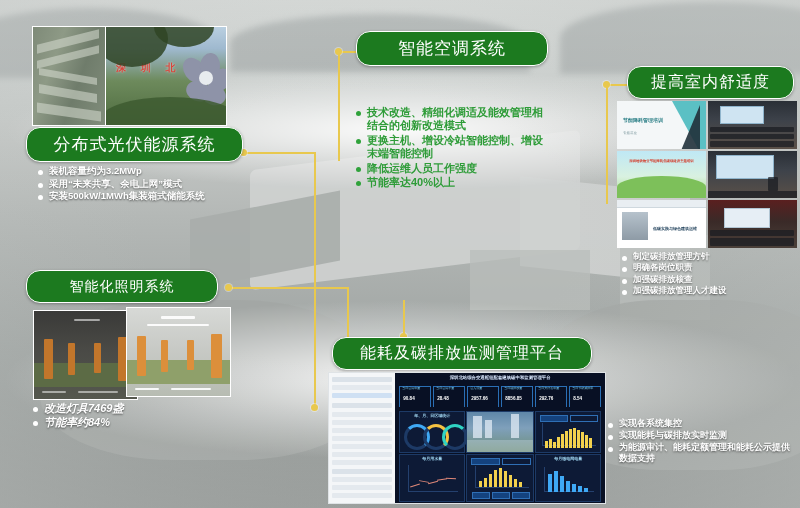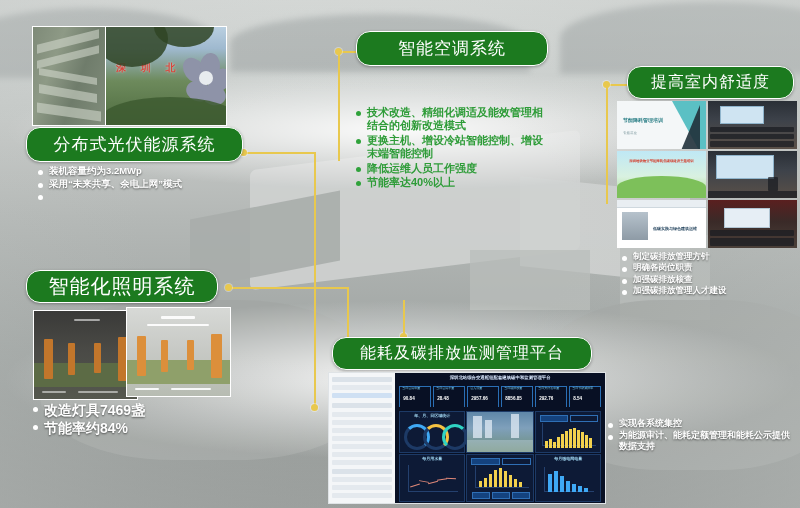--- a/index.html
+++ b/index.html
@@ -195,20 +195,21 @@
   <div class="bline">
     <span class="bdot"></span>
     <span class="btxt">装机容量约为3.2MWp</span>
   </div>
   <div class="bline">
     <span class="bdot"></span>
     <span class="btxt">采用“未来共享、余电上网”模式</span>
   </div>
   <div class="bline">
     <span class="bdot"></span>
+    <span class="btxt">安装500kW/1MWh集装箱式储能系统</span>
   </div>
 </div>
 
 <div class="pill" style="left:356px;top:31px;width:190px;height:33px;font-size:17px;">
   <span>智能空调系统</span>
 </div>
 
 <div class="blist green" style="left:356px;top:70px;width:190px;font-size:11px;margin-top:36px;">
   <div class="bline">
     <span class="bdot"></span>
@@ -285,21 +286,21 @@
   <div class="bline">
     <span class="bdot"></span>
     <span class="btxt">加强碳排放核查</span>
   </div>
   <div class="bline">
     <span class="bdot"></span>
     <span class="btxt">加强碳排放管理人才建设</span>
   </div>
 </div>
 
-<div class="pill" style="left:26px;top:270px;width:190px;height:31px;font-size:20px;">
+<div class="pill" style="left:26px;top:270px;width:190px;height:31px;font-size:14px;">
   <span>智能化照明系统</span>
 </div>
 
 <div class="photo bord ph-garage" style="left:33px;top:310px;width:103px;height:88px;">
   <div class="floor" style="left:0;top:52px;width:103px;height:24px;"></div>
   <div class="col" style="left:10px;top:28px;width:9px;height:40px;"></div>
   <div class="col" style="left:34px;top:32px;width:7px;height:32px;"></div>
   <div class="col" style="left:60px;top:32px;width:7px;height:30px;"></div>
   <div class="col" style="left:84px;top:26px;width:11px;height:44px;"></div>
   <div class="lampbar" style="left:40px;top:8px;width:26px;height:2px;opacity:.55;"></div>
@@ -312,21 +313,21 @@
   <div class="col" style="left:10px;top:28px;width:9px;height:40px;"></div>
   <div class="col" style="left:34px;top:32px;width:7px;height:32px;"></div>
   <div class="col" style="left:60px;top:32px;width:7px;height:30px;"></div>
   <div class="col" style="left:84px;top:26px;width:11px;height:44px;"></div>
   <div class="lampbar" style="left:34px;top:8px;width:34px;height:3px;"></div>
   <div class="lampbar" style="left:20px;top:16px;width:62px;height:2px;"></div>
   <div class="lampbar" style="left:8px;top:80px;width:24px;height:2px;"></div>
   <div class="lampbar" style="left:44px;top:80px;width:40px;height:2px;"></div>
 </div>
 
-<div class="blist white" style="left:33px;top:402px;width:190px;font-size:14px;">
+<div class="blist white" style="left:33px;top:402px;width:190px;font-size:11px;font-style:italic;">
   <div class="bline">
     <span class="bdot"></span>
     <span class="btxt">改造灯具7469盏</span>
   </div>
   <div class="bline">
     <span class="bdot"></span>
     <span class="btxt">节能率约84%</span>
   </div>
 </div>
 
@@ -460,15 +461,19 @@
   </div>
 </div>
 
 <div class="blist white" style="left:608px;top:418px;width:186px;font-size:9px;">
   <div class="bline">
     <span class="bdot"></span>
     <span class="btxt">实现各系统集控</span>
   </div>
   <div class="bline">
     <span class="bdot"></span>
+    <span class="btxt">实现能耗与碳排放实时监测</span>
+  </div>
+  <div class="bline">
+    <span class="bdot"></span>
     <span class="btxt">为能源审计、能耗定额管理和能耗公示提供数据支持</span>
   </div>
 </div>
 
 </body></html>

